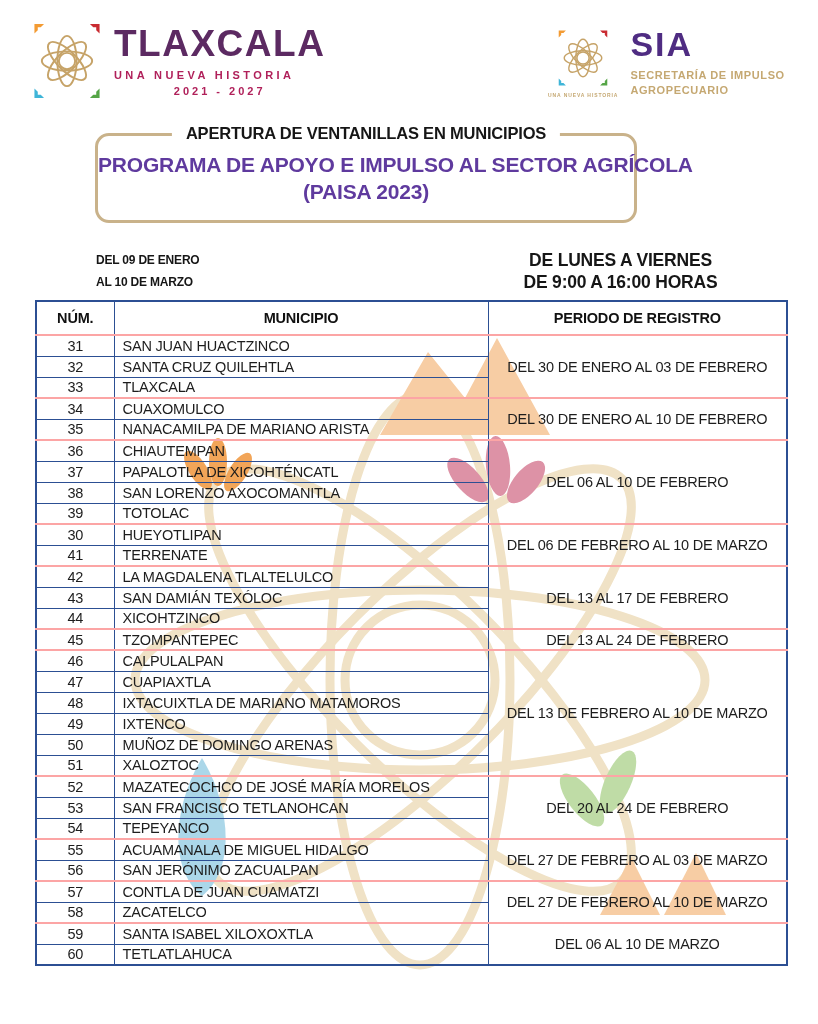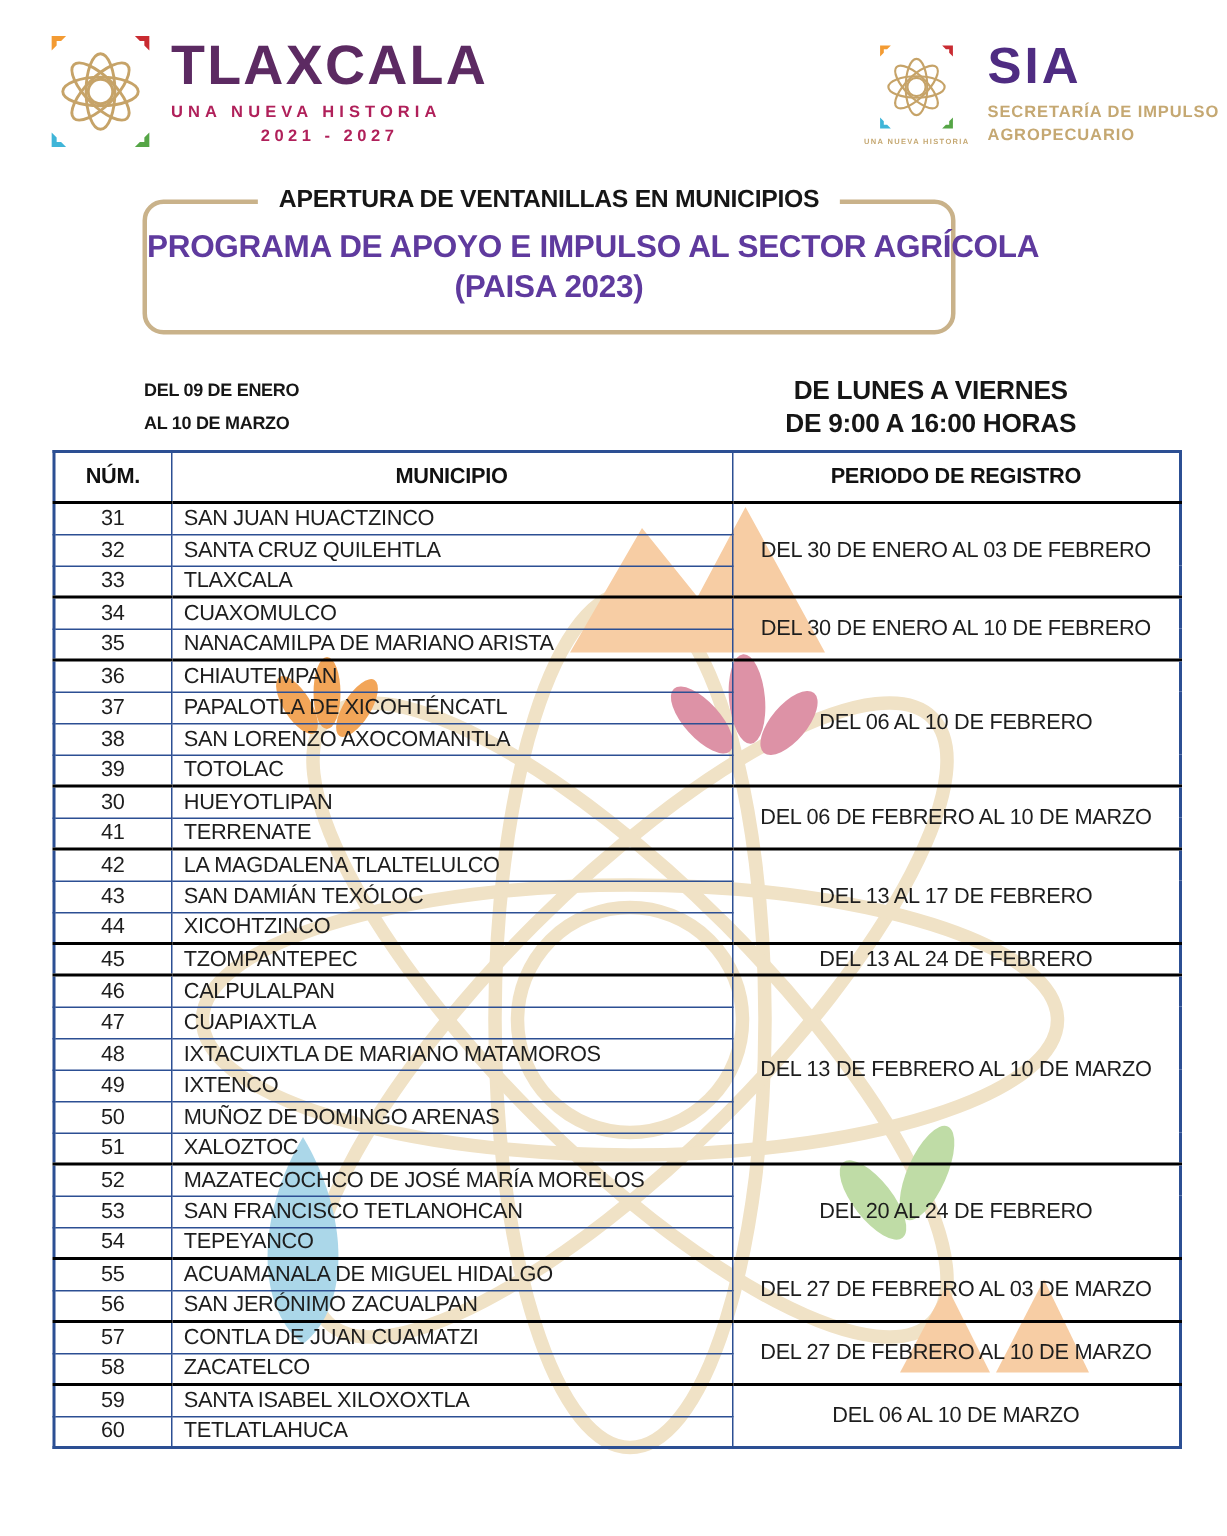--- a/index.html
+++ b/index.html
@@ -6,21 +6,21 @@
   html,body { width:818px; height:1024px; background:#ffffff; font-family:"Liberation Sans", sans-serif; position:relative; overflow:hidden; }
 
   
   .page-header { position:absolute; left:0; top:0; width:818px; height:115px; z-index:3; }
   .logo-tlx { position:absolute; left:30px; top:18px; display:flex; align-items:center; gap:10px; }
   .logo-tlx .flower { flex:0 0 auto; }
   .tlx-title { font-size:37px; font-weight:bold; color:#5C2A62; letter-spacing:1.5px; line-height:38px; }
   .tlx-sub   { font-size:11px; font-weight:bold; color:#B0205A; letter-spacing:3.4px; margin-top:6px; white-space:nowrap; }
   .tlx-years { font-size:11px; font-weight:bold; color:#B0205A; letter-spacing:3px; margin-top:4px; text-align:center; }
 
-  .logo-sia { position:absolute; left:576px; top:26px; display:flex; align-items:flex-start; gap:12px; }
+  .logo-sia { position:absolute; left:548px; top:26px; display:flex; align-items:flex-start; gap:12px; }
   .sia-flower-wrap { display:flex; flex-direction:column; align-items:center; }
   .sia-tagline { font-size:5px; font-weight:bold; color:#C5A872; letter-spacing:0.9px; margin-top:2px; white-space:nowrap; }
   .sia-acronym { font-size:34px; font-weight:bold; color:#4F2C82; letter-spacing:2px; line-height:36px; }
   .sia-name { font-size:11px; font-weight:bold; color:#C5A872; letter-spacing:0.6px; line-height:15px; margin-top:6px; }
 
   
   .title-box { position:absolute; left:95px; top:133px; width:542px; height:90px; border:3px solid #C9B28A; border-radius:14px; z-index:3; background:transparent; }
   .title-legend { position:absolute; top:-12px; left:50%; transform:translateX(-50%); background:#ffffff; padding:0 14px; font-size:16.5px; font-weight:bold; color:#161616; white-space:nowrap; letter-spacing:-0.2px; }
   .title-main { text-align:center; font-size:21px; font-weight:bold; color:#5F3A9E; line-height:27px; margin-top:15px; letter-spacing:-0.2px; white-space:nowrap; }
 
@@ -36,21 +36,21 @@
   table.muni { position:absolute; left:35px; top:300px; width:751px; border-collapse:collapse; table-layout:fixed; z-index:2; background:transparent; border:2.5px solid #2C4F93; }
   .muni col.c-num { width:78px; }
   .muni col.c-mun { width:374px; }
   .muni col.c-per { width:299px; }
   .muni th, .muni td { border:1px solid #2C4F93; white-space:nowrap; overflow:hidden; }
   .muni th { height:34px; font-size:14.5px; font-weight:bold; color:#111; text-align:center; padding:0; letter-spacing:-0.2px; }
   .muni td { height:21px; font-size:14.5px; color:#1d1d1d; padding:0; letter-spacing:-0.2px; }
   .muni td.num { text-align:center; }
   .muni td.mun { padding-left:8px; text-align:left; }
   .muni td.per { text-align:center; }
-  .muni tr.group-start td { border-top:2px solid #000000; }
+  .muni tr.group-start td { border-top:2px solid #fca5a5; }
   .muni thead th { border-bottom:1.5px solid #2C4F93; }
 
   .defs-svg { position:absolute; width:0; height:0; }
 </style>
 </head>
 <body>
 
 <svg class="defs-svg" aria-hidden="true">
   <defs>
     <g id="flower-def">

